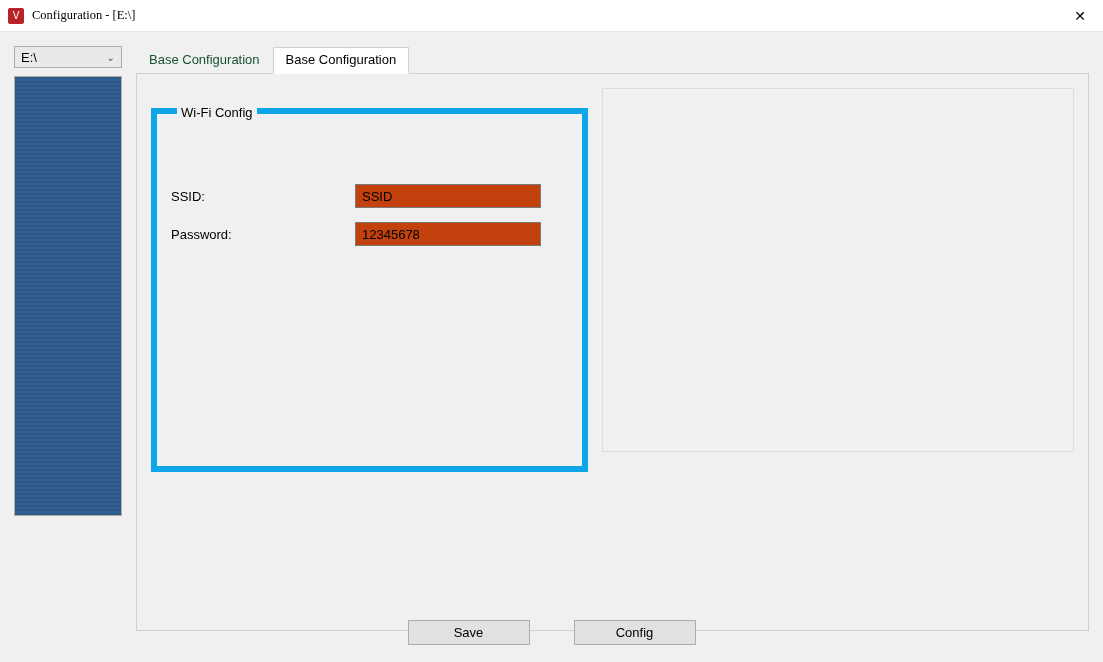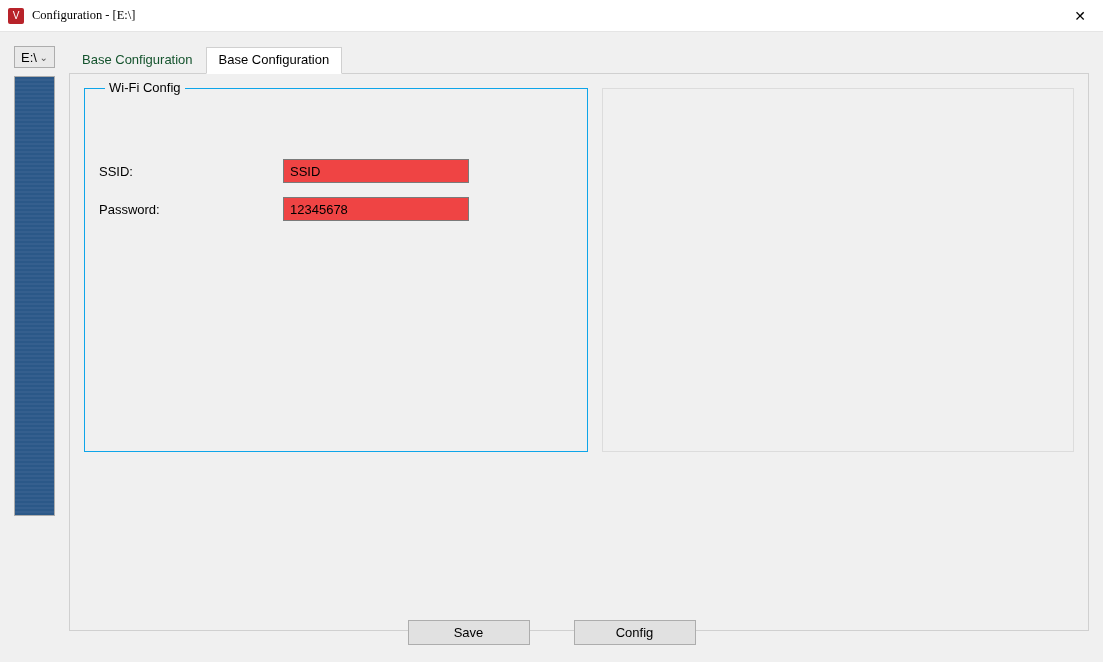--- a/index.html
+++ b/index.html
@@ -118,24 +118,25 @@
       height: 558px;
       background: #f0f0f0;
       padding: 14px;
     }
     .panels {
       display: flex;
       gap: 14px;
     }
     .groupbox {
       position: relative;
-      border: 1px solid #0ea5e9;
-      width: 504px;
+      border: 6px solid #0ea5e9;
+      width: 437px;
       height: 364px;
       padding: 18px 14px 14px 14px;
+      margin-top: 20px;
     }
     .groupbox-empty {
       position: relative;
       border: 1px solid #dcdcdc;
       width: 472px;
       height: 364px;
     }
     .group-title {
       position: absolute;
       top: -9px;
@@ -151,21 +152,21 @@
       margin-bottom: 14px;
     }
     .form-row .lbl {
       width: 178px;
       font-size: 13px;
     }
     .form-row input[type=text] {
       width: 186px;
       height: 24px;
       border: 1px solid #7a7a7a;
-      background: #ef4444;
+      background: #c2410c;
       font-family: inherit;
       font-size: 13px;
       padding: 0 6px;
       outline: none;
     }
     .hint {
       font-size: 12.5px;
       margin-left: 118px;
       margin-top: -10px;
     }

